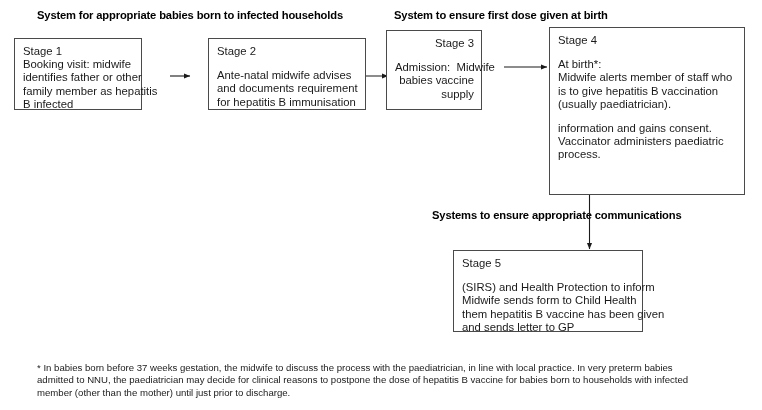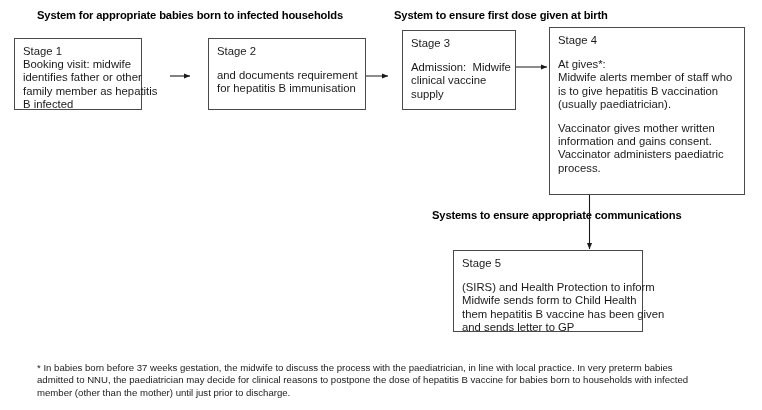--- a/index.html
+++ b/index.html
@@ -98,41 +98,41 @@
     <span class="stage-title">Stage 1</span>
     <span class="body-line">Booking visit: midwife</span>
     <span class="body-line">identifies father or other</span>
     <span class="body-line">family member as hepatitis</span>
     <span class="body-line">B infected</span>
   </div>
 
   <div class="box" style="left:208px; top:38px; width:158px; height:72px;">
     <span class="stage-title">Stage 2</span>
     <span class="gap"></span>
+    <span class="body-line">Ante-natal midwife advises</span>
     <span class="body-line">and documents requirement</span>
     <span class="body-line">for hepatitis B immunisation</span>
   </div>
 
-  <div class="box" style="left:402px; top:30px; width:114px; height:80px;">
+  <div class="box" style="left:386px; top:30px; width:96px; height:80px;text-align:right;">
     <span class="stage-title">Stage 3</span>
     <span class="gap"></span>
     <span class="body-line">Admission:  Midwife</span>
-    <span class="body-line">clinical vaccine</span>
+    <span class="body-line">babies vaccine</span>
     <span class="body-line">supply</span>
   </div>
 
   <div class="box" style="left:549px; top:27px; width:196px; height:168px;">
     <span class="stage-title">Stage 4</span>
     <span class="gap"></span>
-    <span class="body-line">At gives*:</span>
+    <span class="body-line">At birth*:</span>
     <span class="body-line">Midwife alerts member of staff who</span>
     <span class="body-line">is to give hepatitis B vaccination</span>
     <span class="body-line">(usually paediatrician).</span>
     <span class="gap"></span>
-    <span class="body-line">Vaccinator gives mother written</span>
     <span class="body-line">information and gains consent.</span>
     <span class="body-line">Vaccinator administers paediatric</span>
     <span class="body-line">process.</span>
   </div>
 
   <div class="box" style="left:453px; top:250px; width:190px; height:82px;">
     <span class="stage-title">Stage 5</span>
     <span class="gap"></span>
     <span class="body-line">(SIRS) and Health Protection to inform</span>
     <span class="body-line">Midwife sends form to Child Health</span>

